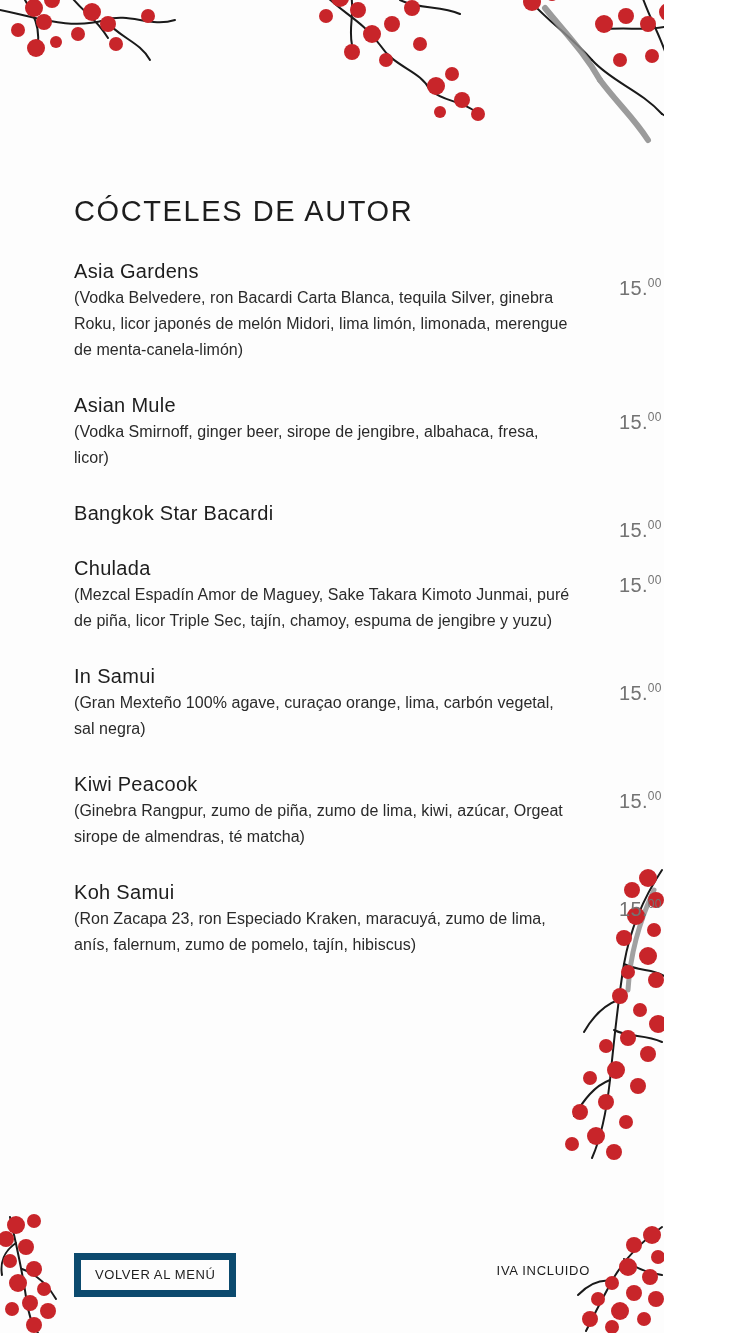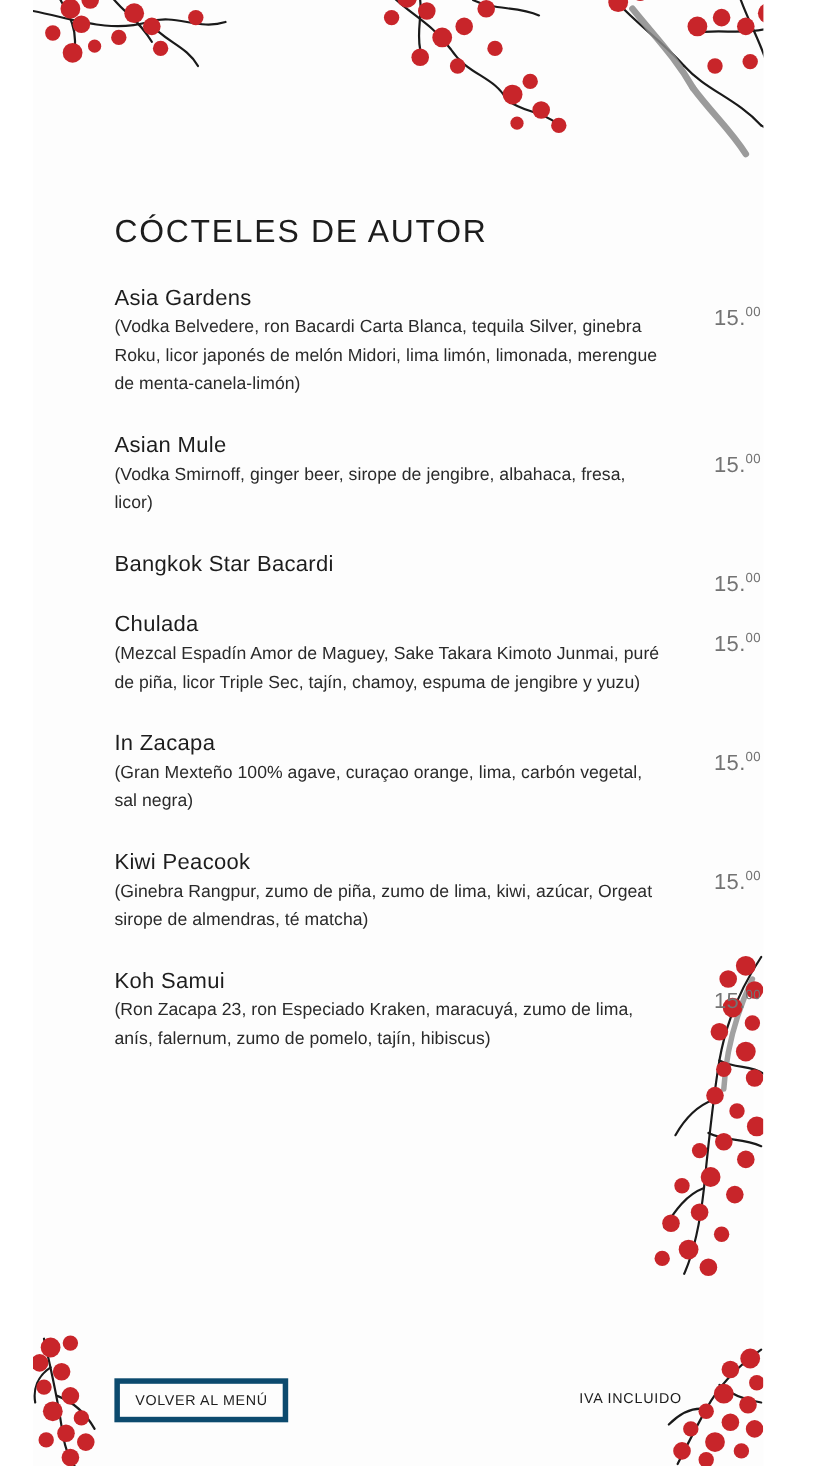--- a/index.html
+++ b/index.html
@@ -12,21 +12,20 @@
     font-family: "Liberation Sans", sans-serif;
     overflow: hidden;
   }
 
   .page {
     position: relative;
     width: 664px;
     height: 1333px;
     background: #fdfdfd;
     overflow: hidden;
-    margin-left: 30px;
   }
 
   
   .deco {
     position: absolute;
     pointer-events: none;
   }
   .deco-top {
     top: -10px;
     left: 0;
@@ -115,21 +114,21 @@
     position: absolute;
     left: 74px;
     right: 74px;
     bottom: 48px;
     height: 32px;
   }
   .back-btn {
     position: absolute;
     left: 0;
     top: 0;
-    border: 5px solid #0c4a6e;
+    border: 7px solid #0c4a6e;
     background: transparent;
     padding: 8px 14px;
     font-size: 13px;
     letter-spacing: 0.6px;
     color: #1d1d1d;
     font-family: "Liberation Sans", sans-serif;
     cursor: pointer;
     line-height: 14px;
   }
   .iva {
@@ -344,21 +343,21 @@
         <div class="item-name">Chulada</div>
         <div class="item-desc">(Mezcal Espadín Amor de Maguey, Sake Takara Kimoto Junmai, puré de piña, licor Triple Sec, tajín, chamoy, espuma de jengibre y yuzu)</div>
       </div>
       <div class="item-price">
         <span>15.</span><span class="cents">00</span><span class="cur">€</span>
       </div>
     </div>
 
     <div class="item">
       <div class="item-main">
-        <div class="item-name">In Zacapa</div>
+        <div class="item-name">In Samui</div>
         <div class="item-desc">(Gran Mexteño 100% agave, curaçao orange, lima, carbón vegetal, sal negra)</div>
       </div>
       <div class="item-price">
         <span>15.</span><span class="cents">00</span><span class="cur">€</span>
       </div>
     </div>
 
     <div class="item">
       <div class="item-main">
         <div class="item-name">Kiwi Peacook</div>

